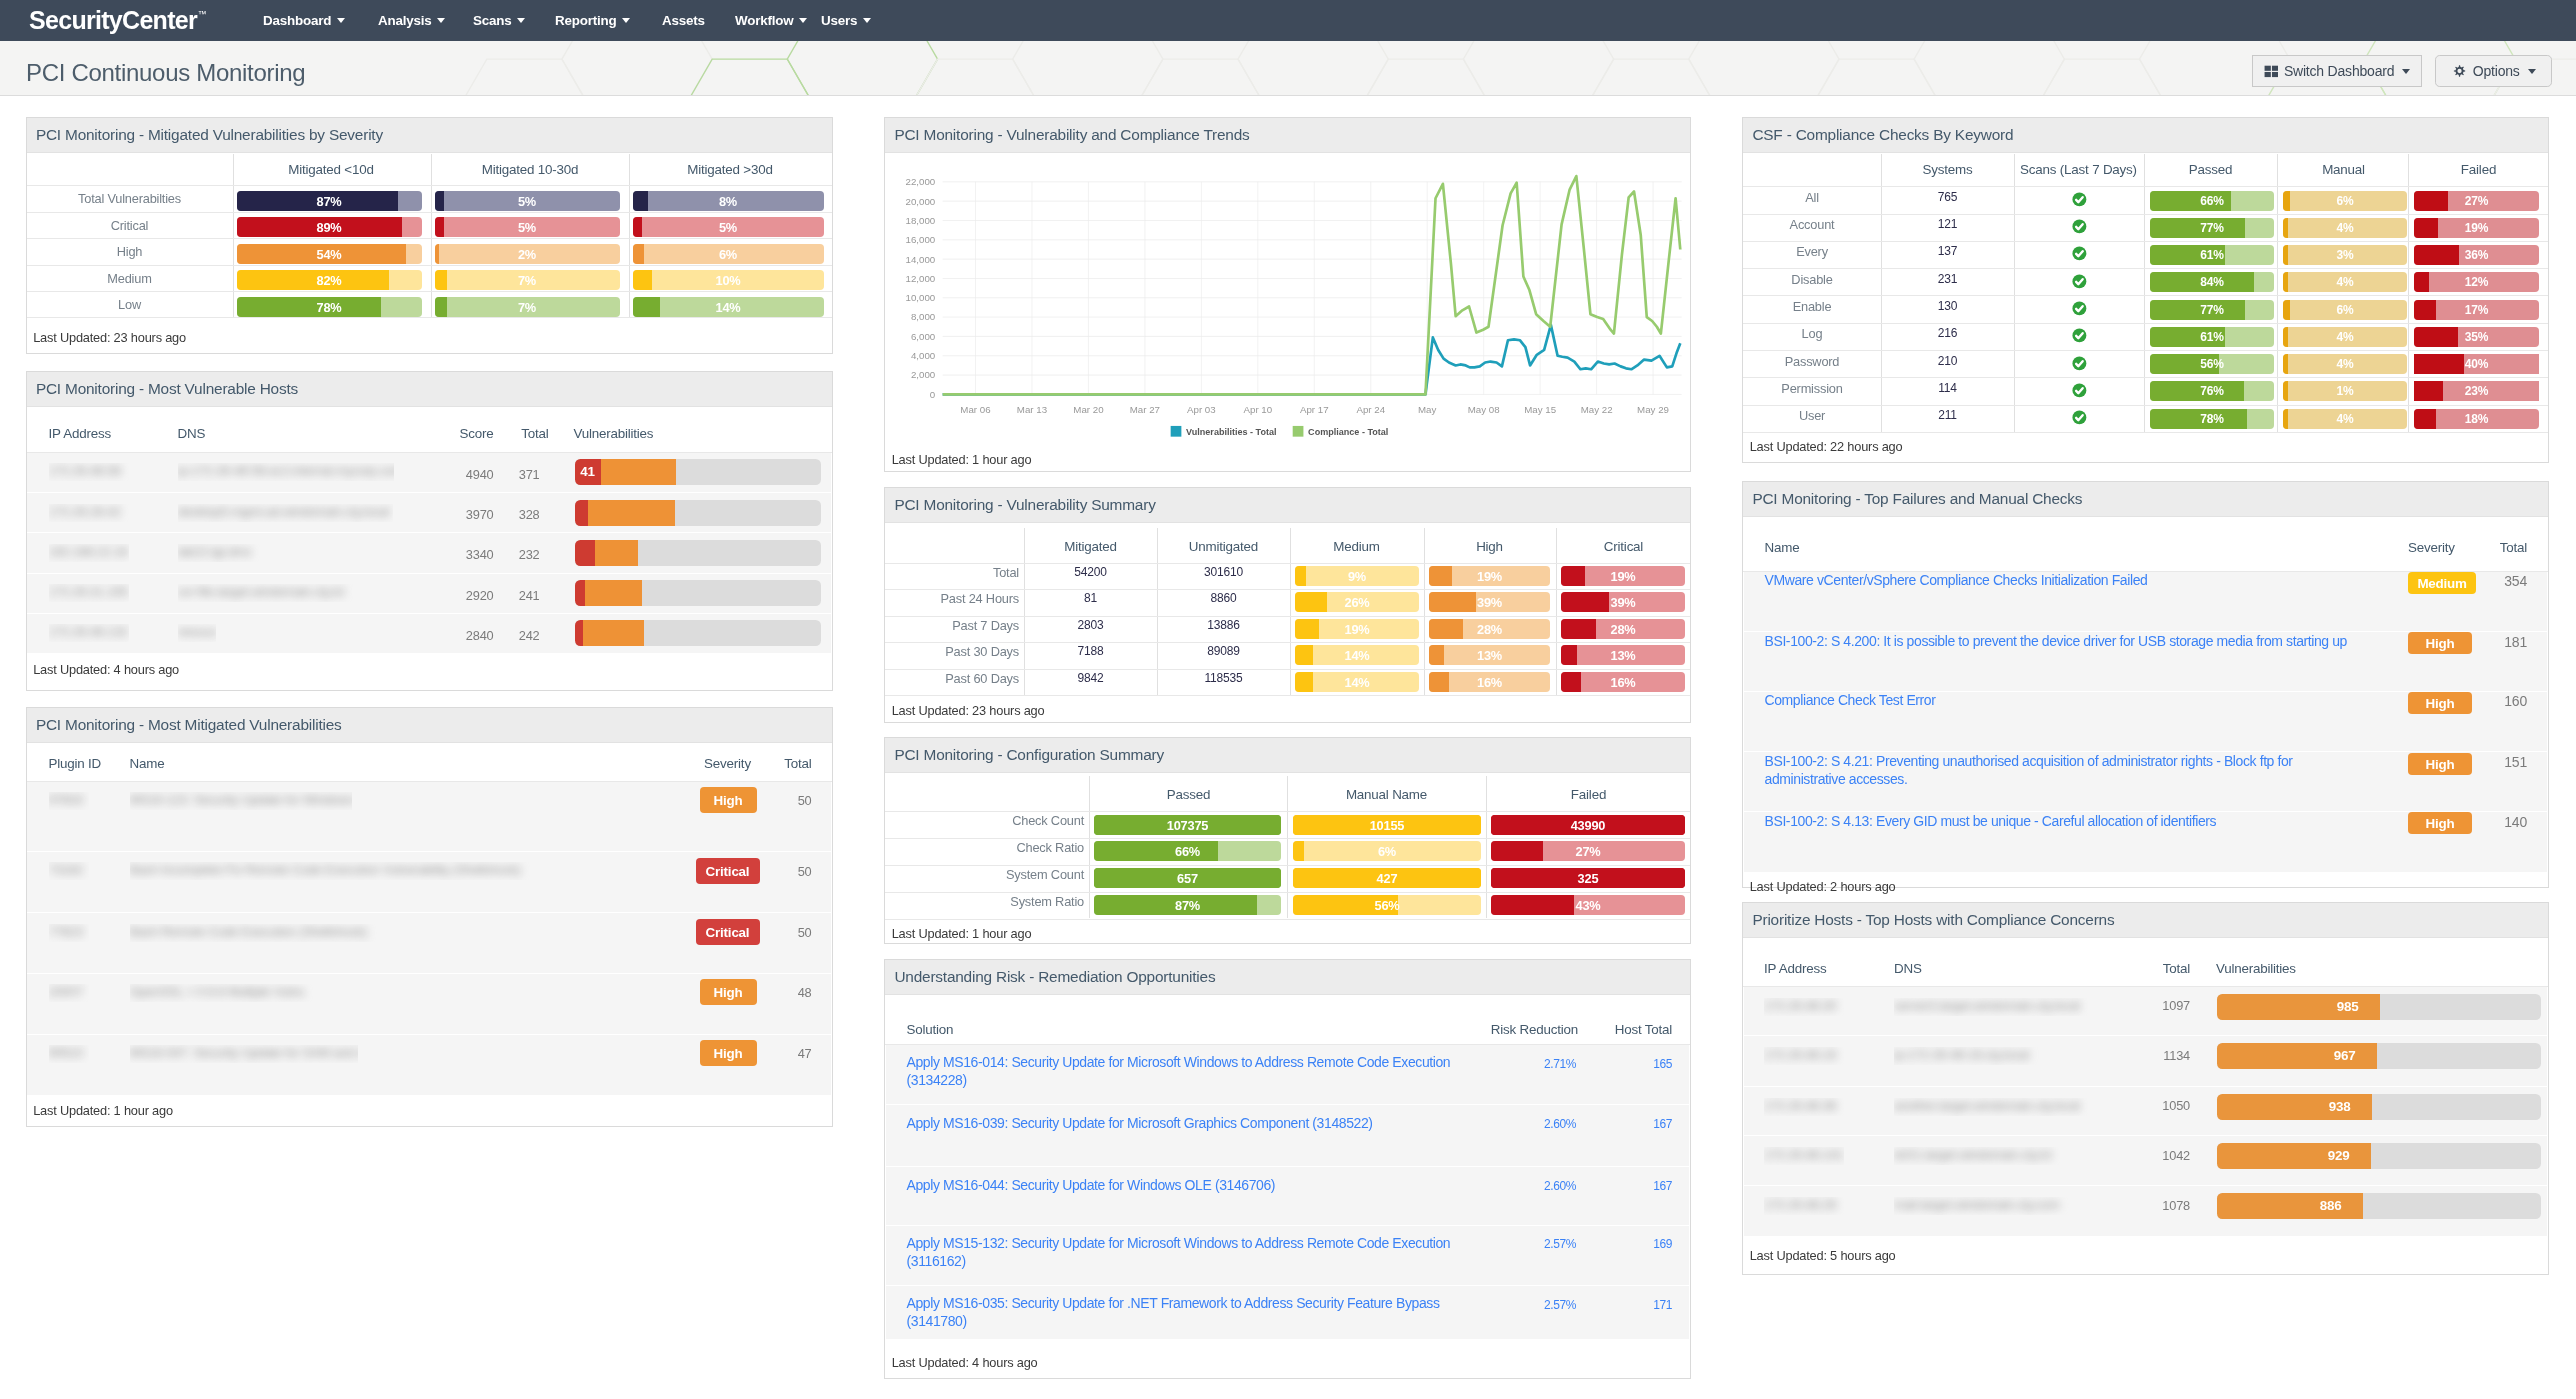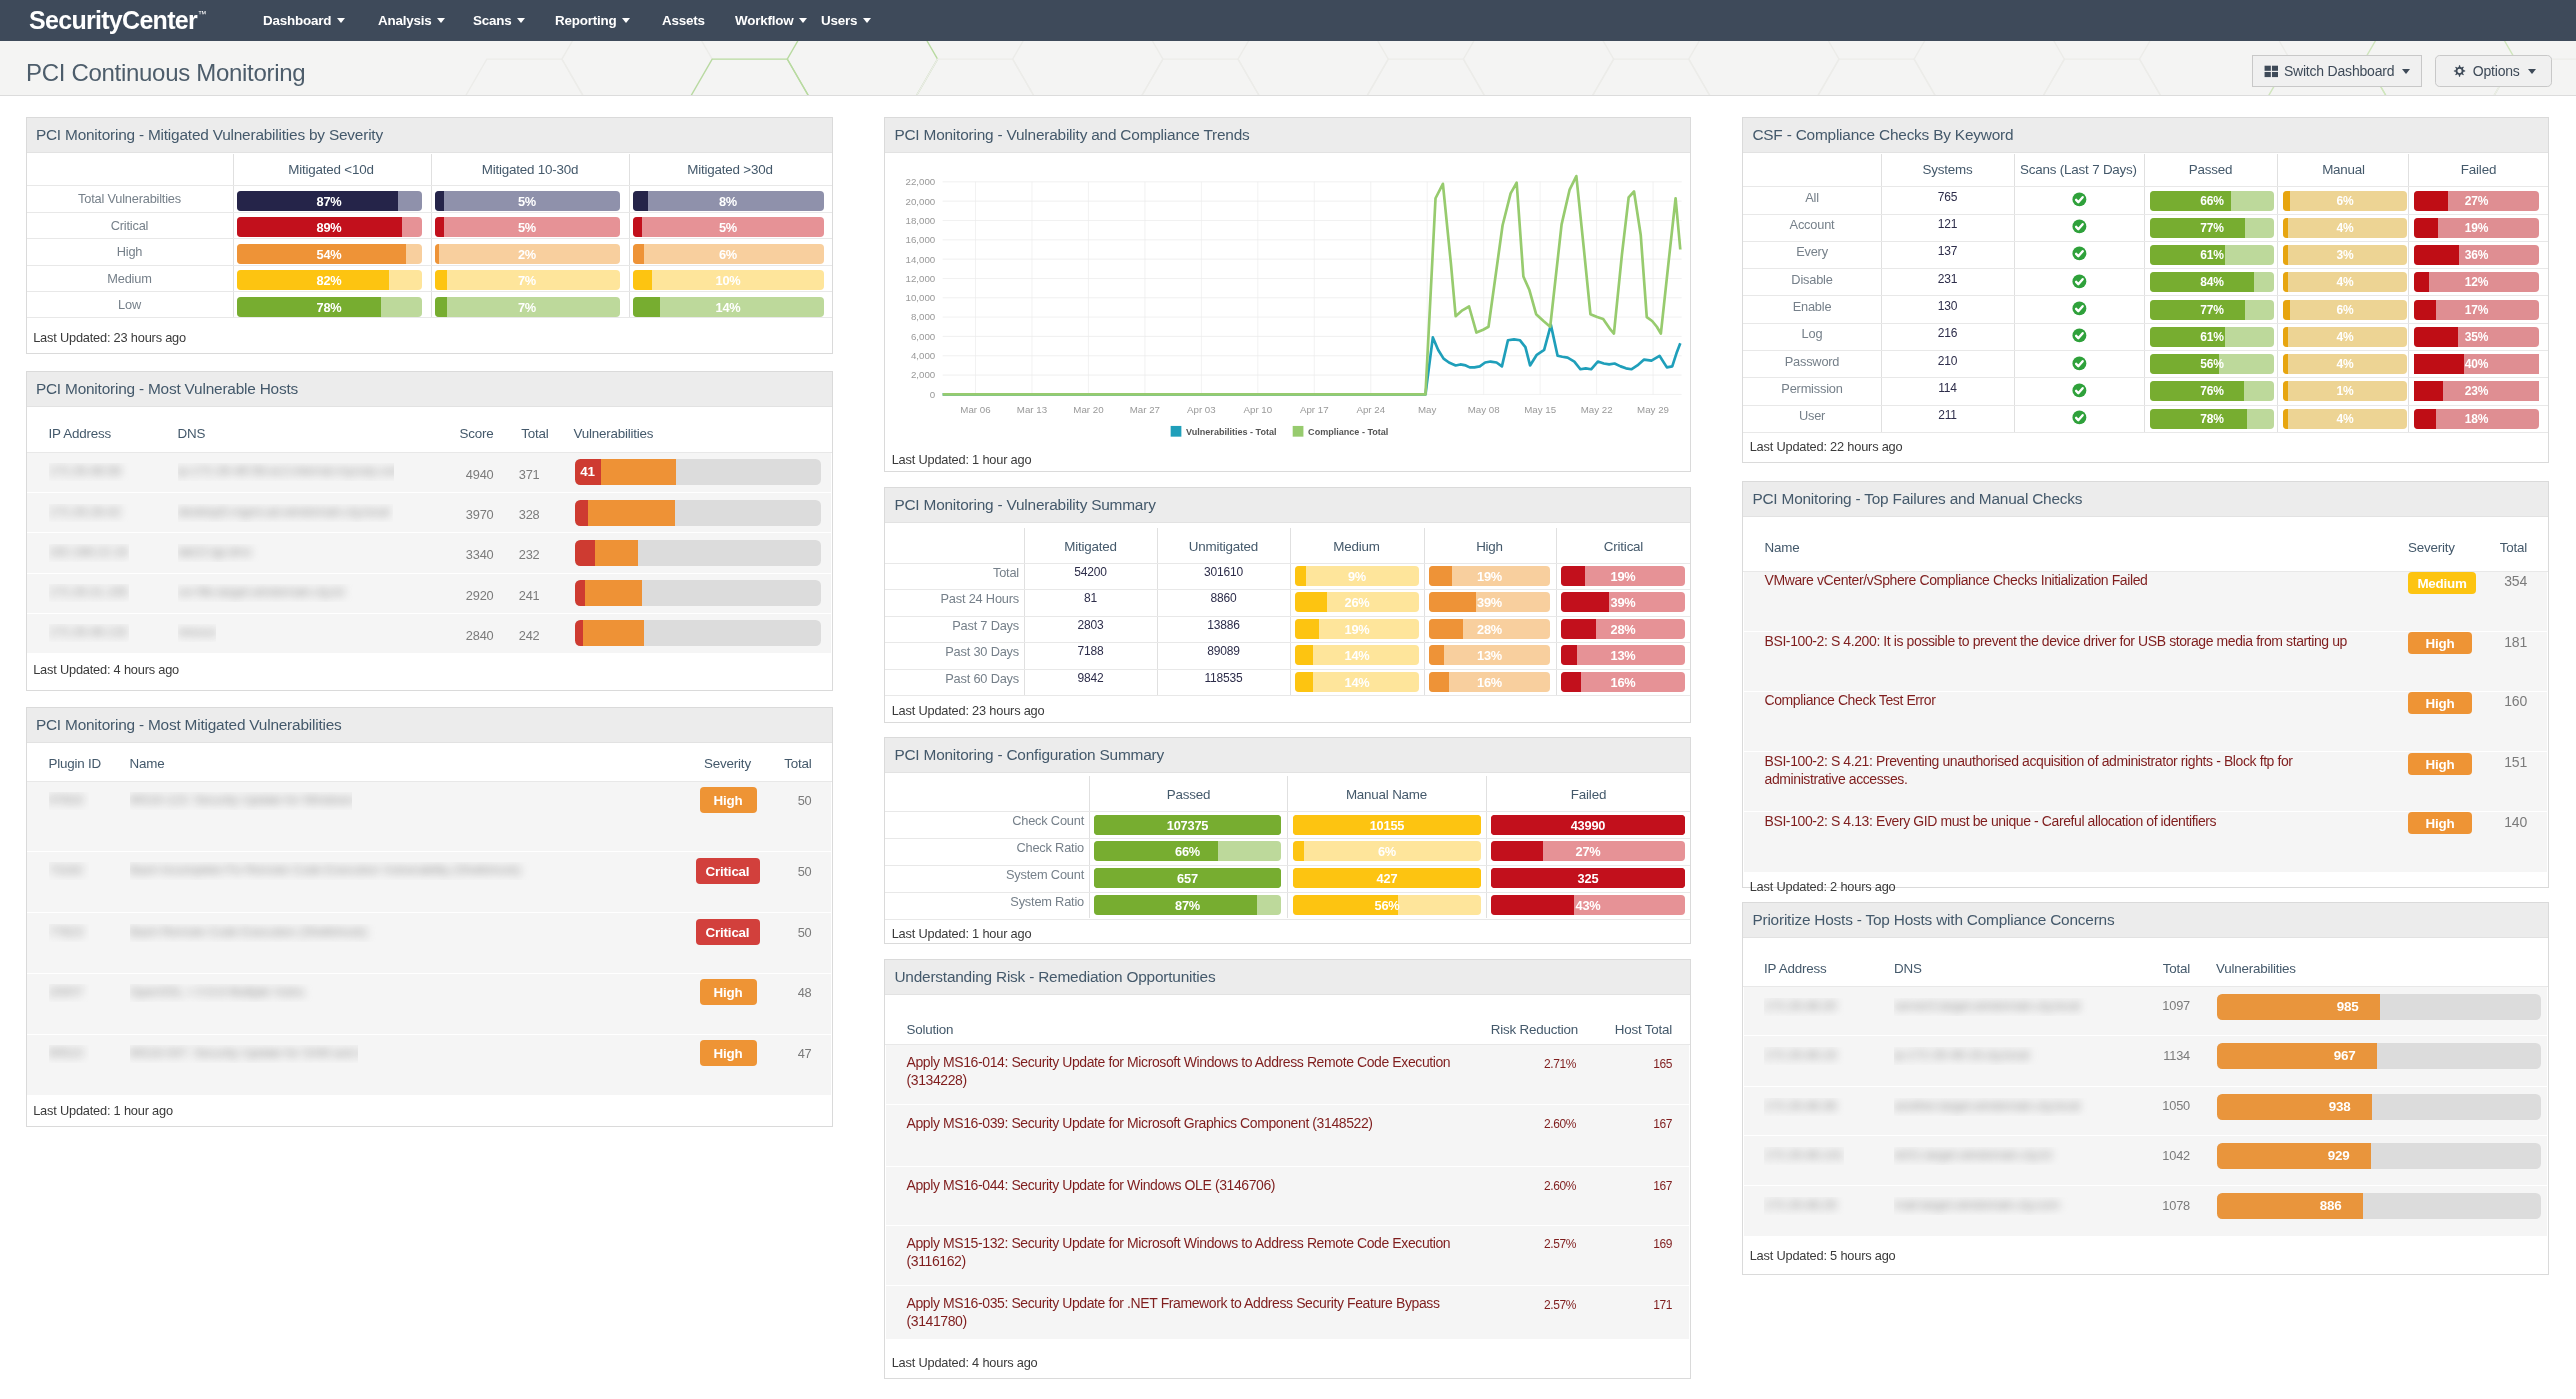--- a/index.html
+++ b/index.html
@@ -4,21 +4,21 @@
 *{margin:0;padding:0;box-sizing:border-box}
 html,body{width:2576px;height:1399px;background:#fff;font-family:"Liberation Sans",sans-serif;position:relative;overflow:hidden;letter-spacing:-0.2px}
 .abs{position:absolute}
 .panel{position:absolute;background:#fff;border:0.7px solid #dadada}
 .band{position:absolute;left:0;right:0;top:0;height:35px;background:#ececec;border-bottom:0.7px solid #e2e2e2;
       color:#44596b;font-size:15.4px;line-height:34px;padding-left:9.4px;white-space:nowrap}
 .ch{position:absolute;color:#44596b;font-size:13.4px;white-space:nowrap}
 .lab{position:absolute;color:#76808a;font-size:12.8px;white-space:nowrap}
 .val{position:absolute;color:#2d2d4a;font-size:12px;white-space:nowrap}
 .gv{position:absolute;color:#7b7b7b;font-size:12.8px;white-space:nowrap}
-.nm{position:absolute;color:#7f1d1d;font-size:14px;line-height:18px;letter-spacing:-0.4px}
+.nm{position:absolute;color:#3b82f6;font-size:14px;line-height:18px;letter-spacing:-0.4px}
 .foot{position:absolute;color:#3a3a3a;font-size:12.8px;white-space:nowrap}
 .hl{position:absolute;left:0;right:0;height:0.7px;background:#e8e8e8}
 .vl{position:absolute;width:0.7px;background:#e0e0e0}
 .bar{position:absolute;border-radius:4px;overflow:hidden;font-size:12.8px;font-weight:bold;color:#fff}
 .fill{position:absolute;left:0;top:0;bottom:0}
 .bt{position:absolute;left:0;right:0;top:0;bottom:0;display:flex;align-items:center;justify-content:center}
 .badge{position:absolute;border-radius:4px;color:#fff;font-size:13.4px;font-weight:bold;display:flex;align-items:center;justify-content:center}
 .blur{position:absolute;overflow:hidden}
 .blur>div{filter:blur(4px);color:#939393;font-size:12.8px;white-space:nowrap}
 .grayrow{position:absolute;left:0.7px;right:0.7px;background:#f5f5f5}

